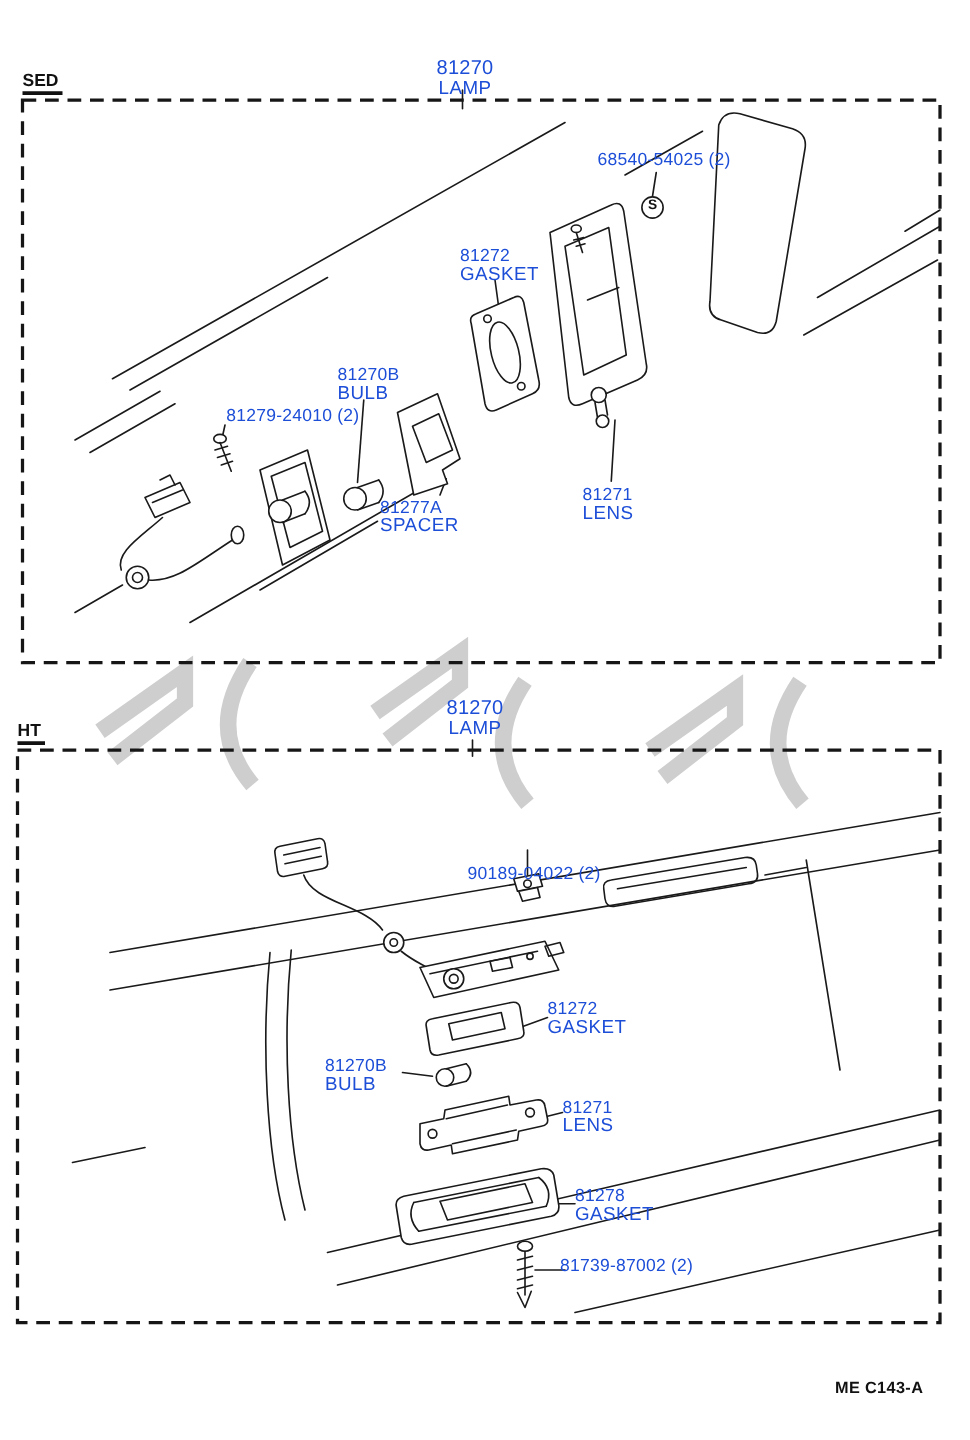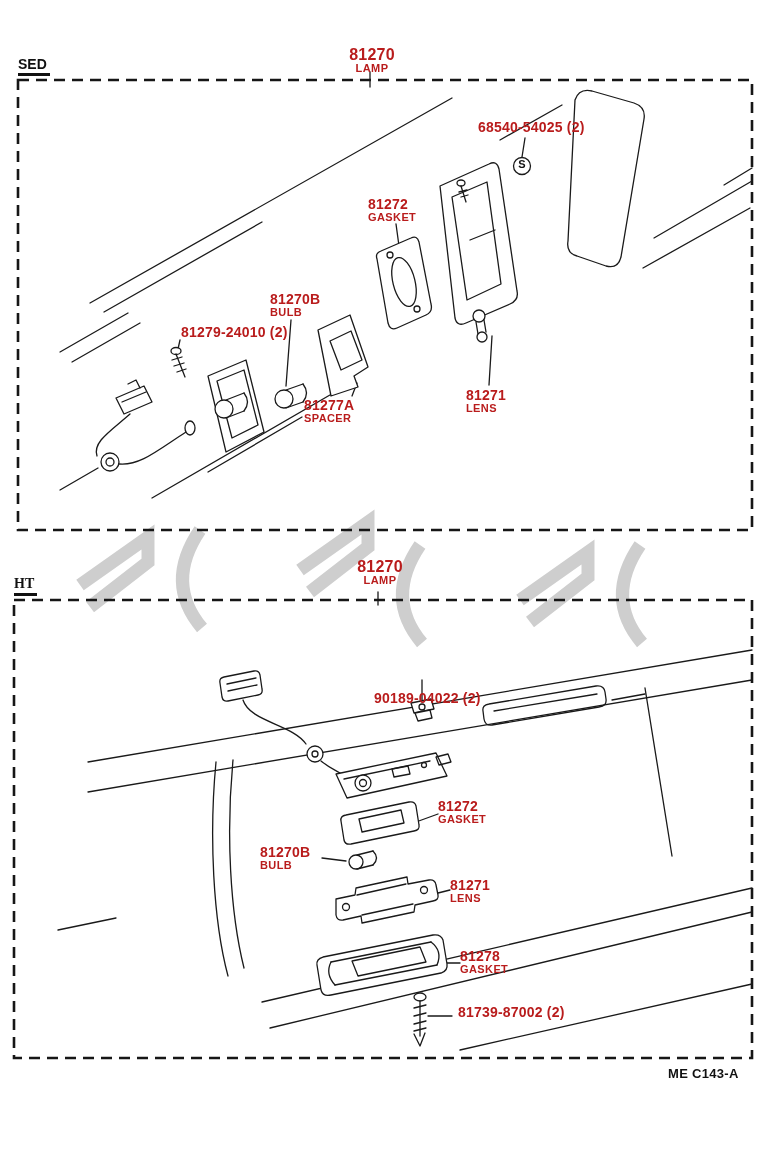--- a/index.html
+++ b/index.html
@@ -1,22 +1,22 @@
 <!DOCTYPE html>
 <html><head>
 <meta charset="utf-8">
 <style>
   html,body{margin:0;padding:0;background:#ffffff;}
   body{width:776px;height:1152px;position:relative;overflow:hidden;
        font-family:"Liberation Sans",sans-serif;color:#111;}
   .page{position:absolute;inset:0;}
   svg.art{position:absolute;left:0;top:0;}
-  .part-label{position:absolute;font-weight:700;line-height:1.08;white-space:nowrap;color:#b91c1c;}
+  .part-label{position:absolute;font-weight:400;line-height:1.08;white-space:nowrap;color:#1d4ed8;}
   .part-label .pn{font-size:14px;letter-spacing:.2px;}
-  .part-label .pname{font-size:11px;letter-spacing:.4px;}
+  .part-label .pname{font-size:15px;letter-spacing:.4px;}
   .section-title{text-align:center;}
   .section-title .pn{font-size:16px;}
   .section-tag{position:absolute;font-weight:700;font-size:14px;
                border-bottom:3px solid #111;padding:0 3px 1px 0;text-align:right;}
   .screw-symbol{position:absolute;font-weight:700;font-size:11px;width:14px;text-align:center;}
   .doc-code{position:absolute;font-weight:700;font-size:13px;letter-spacing:.3px;}
 </style>
 </head>
 <body>
 
@@ -241,21 +241,21 @@
 <div class="part-label" style="left:304px;top:398px;">
   <div class="pn">81277A</div>
   <div class="pname">SPACER</div>
 </div>
 
 <div class="part-label" style="left:466px;top:388px;">
   <div class="pn">81271</div>
   <div class="pname">LENS</div>
 </div>
 
-<div class="section-tag" style="left:14px;top:576px;font-family:Liberation Serif, serif;">HT</div>
+<div class="section-tag" style="left:14px;top:576px;">HT</div>
 
 <div class="part-label section-title" style="left:350px;top:558px;width:60px;">
   <div class="pn">81270</div>
   <div class="pname">LAMP</div>
 </div>
 
 <div class="part-label" style="left:374px;top:691px;">
   <div class="pn">90189-04022 (2)</div>
 </div>
 
@@ -272,19 +272,19 @@
 <div class="part-label" style="left:450px;top:878px;">
   <div class="pn">81271</div>
   <div class="pname">LENS</div>
 </div>
 
 <div class="part-label" style="left:460px;top:949px;">
   <div class="pn">81278</div>
   <div class="pname">GASKET</div>
 </div>
 
-<div class="part-label" style="left:458px;top:1005px;">
+<div class="part-label" style="left:448px;top:1005px;">
   <div class="pn">81739-87002 (2)</div>
 </div>
 
-<div class="doc-code" style="left:668px;top:1066px;">ME C143-A</div>
+<div class="doc-code" style="left:668px;top:1102px;">ME C143-A</div>
 
 </div>
 
 </body></html>

